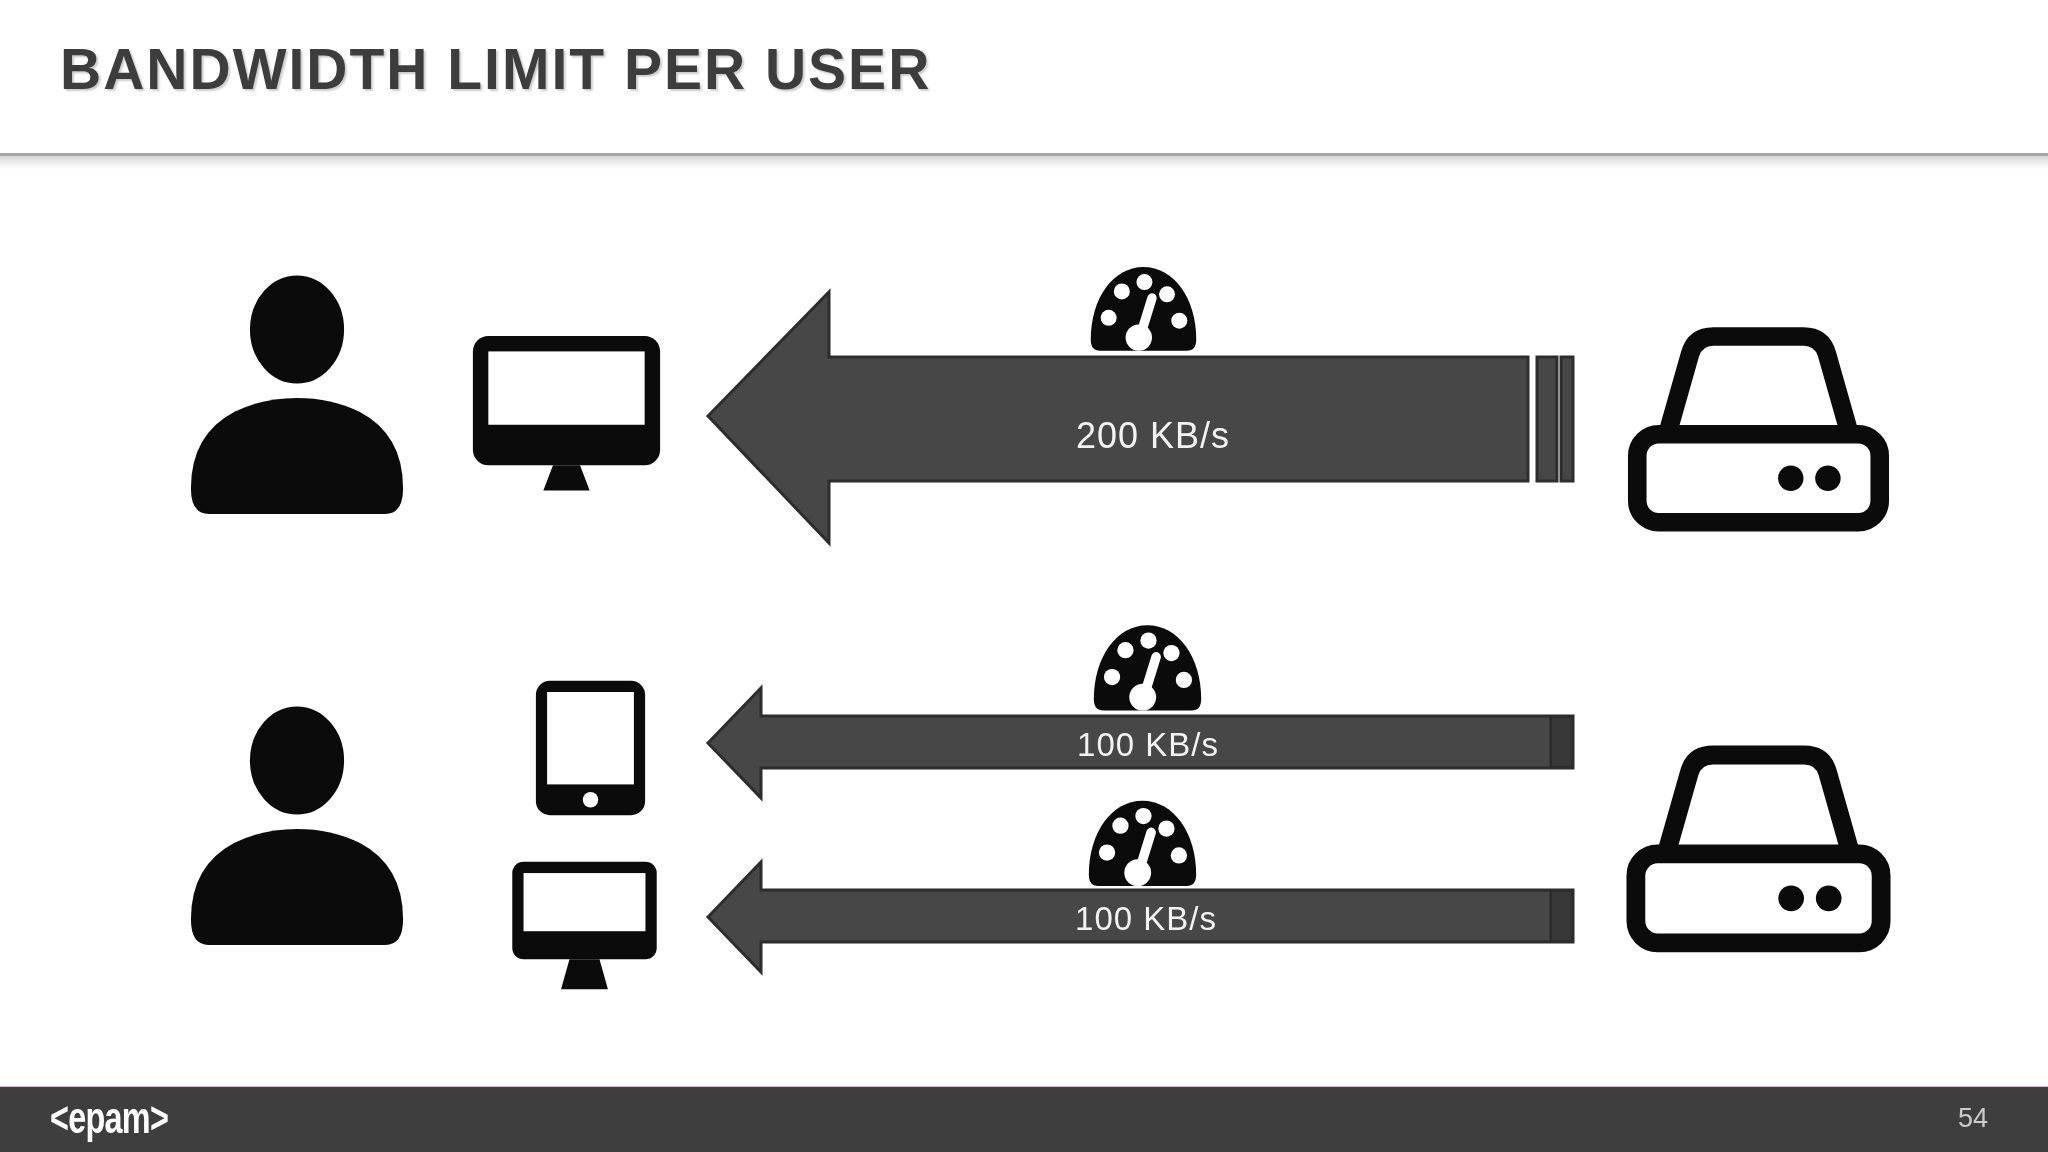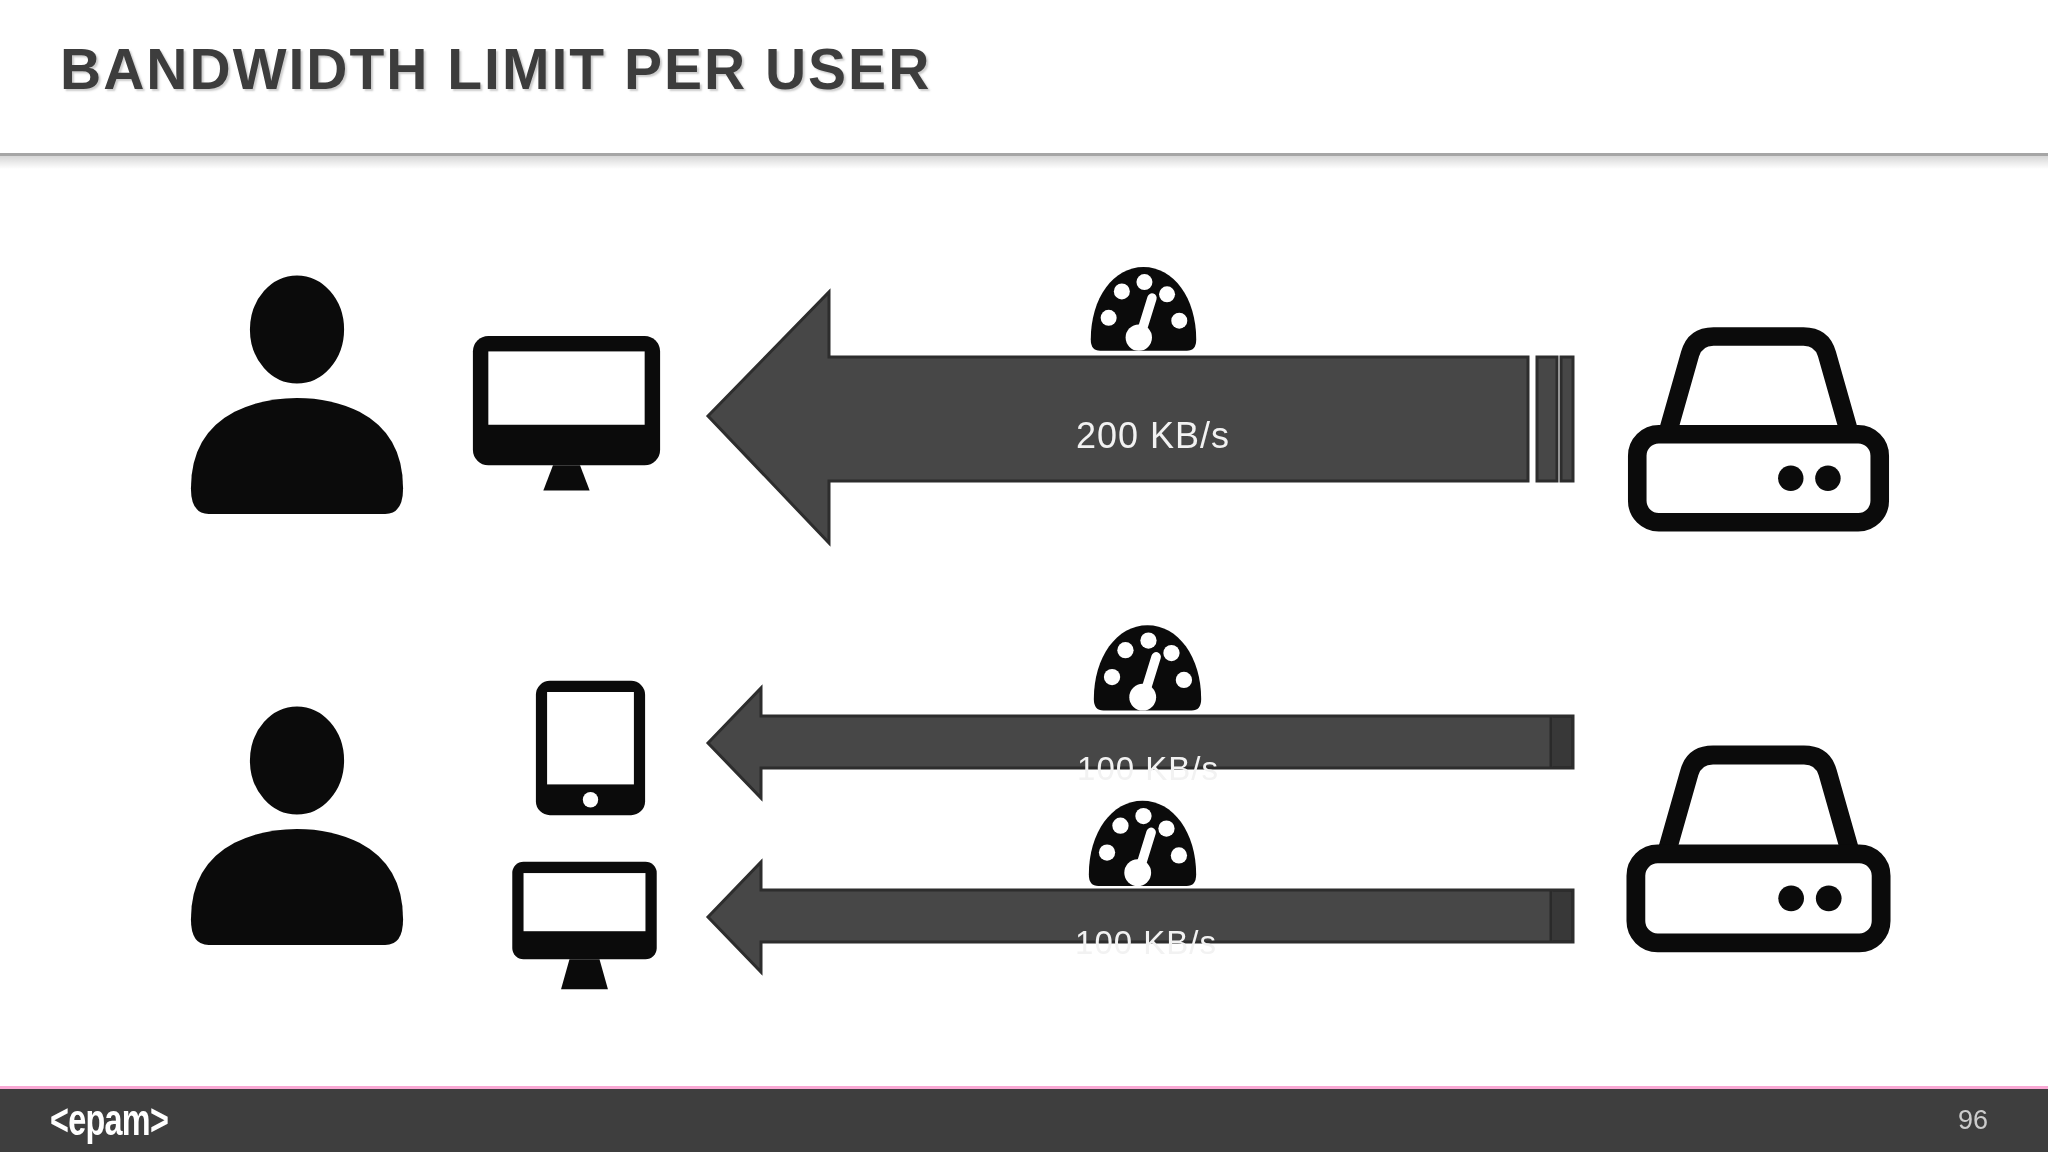--- a/index.html
+++ b/index.html
@@ -18,25 +18,25 @@
   .divider{left:0;top:153px;width:2048px;height:3px;background:#a6a6a6;}
   .divider-shadow{
     left:0;top:156px;width:2048px;height:13px;
     background:linear-gradient(to bottom,rgba(0,0,0,0.16),rgba(0,0,0,0));
   }
   
   .bw-label{
     width:320px;text-align:center;color:#f2f2f2;
     font-size:36px;letter-spacing:1px;white-space:nowrap;
   }
-  .bw-label.small{font-size:33px;margin-top:24px;}
+  .bw-label.small{font-size:33px;}
   
   .footer{
     left:0;top:1086px;width:2048px;height:66px;
-    background:#3e3e3e;border-top:3px solid #f9a8d4;box-sizing:border-box;
+    background:#3e3e3e;border-top:1px solid #f9a8d4;box-sizing:border-box;
   }
   .epam{
     left:50px;top:9px;color:#ffffff;font-size:45px;font-weight:700;
     letter-spacing:-1px;transform:scaleX(0.72);transform-origin:left center;
     white-space:nowrap;line-height:44px;
   }
   .pagenum{
     right:60px;top:16px;color:#cccccc;font-size:27px;line-height:30px;
   }
   svg{display:block;}
@@ -170,16 +170,16 @@
     <svg width="267" height="225" viewBox="0 0 270 225">
       <path d="M40 130 L65 42 Q70 24 89 24 H181 Q200 24 205 42 L230 130 Z" fill="#ffffff" stroke="#0b0b0b" stroke-width="19" stroke-linejoin="round"></path>
       <rect x="11" y="124" width="248" height="90" rx="22" fill="#ffffff" stroke="#0b0b0b" stroke-width="19"></rect>
       <circle cx="168" cy="169" r="13" fill="#0b0b0b"></circle>
       <circle cx="206" cy="169" r="13" fill="#0b0b0b"></circle>
     </svg>
   </div>
 
   <div class="abs footer">
     <div class="abs epam">&lt;epam&gt;</div>
-    <div class="abs pagenum">96</div>
+    <div class="abs pagenum">54</div>
   </div>
 
 </div>
 
 </body></html>

